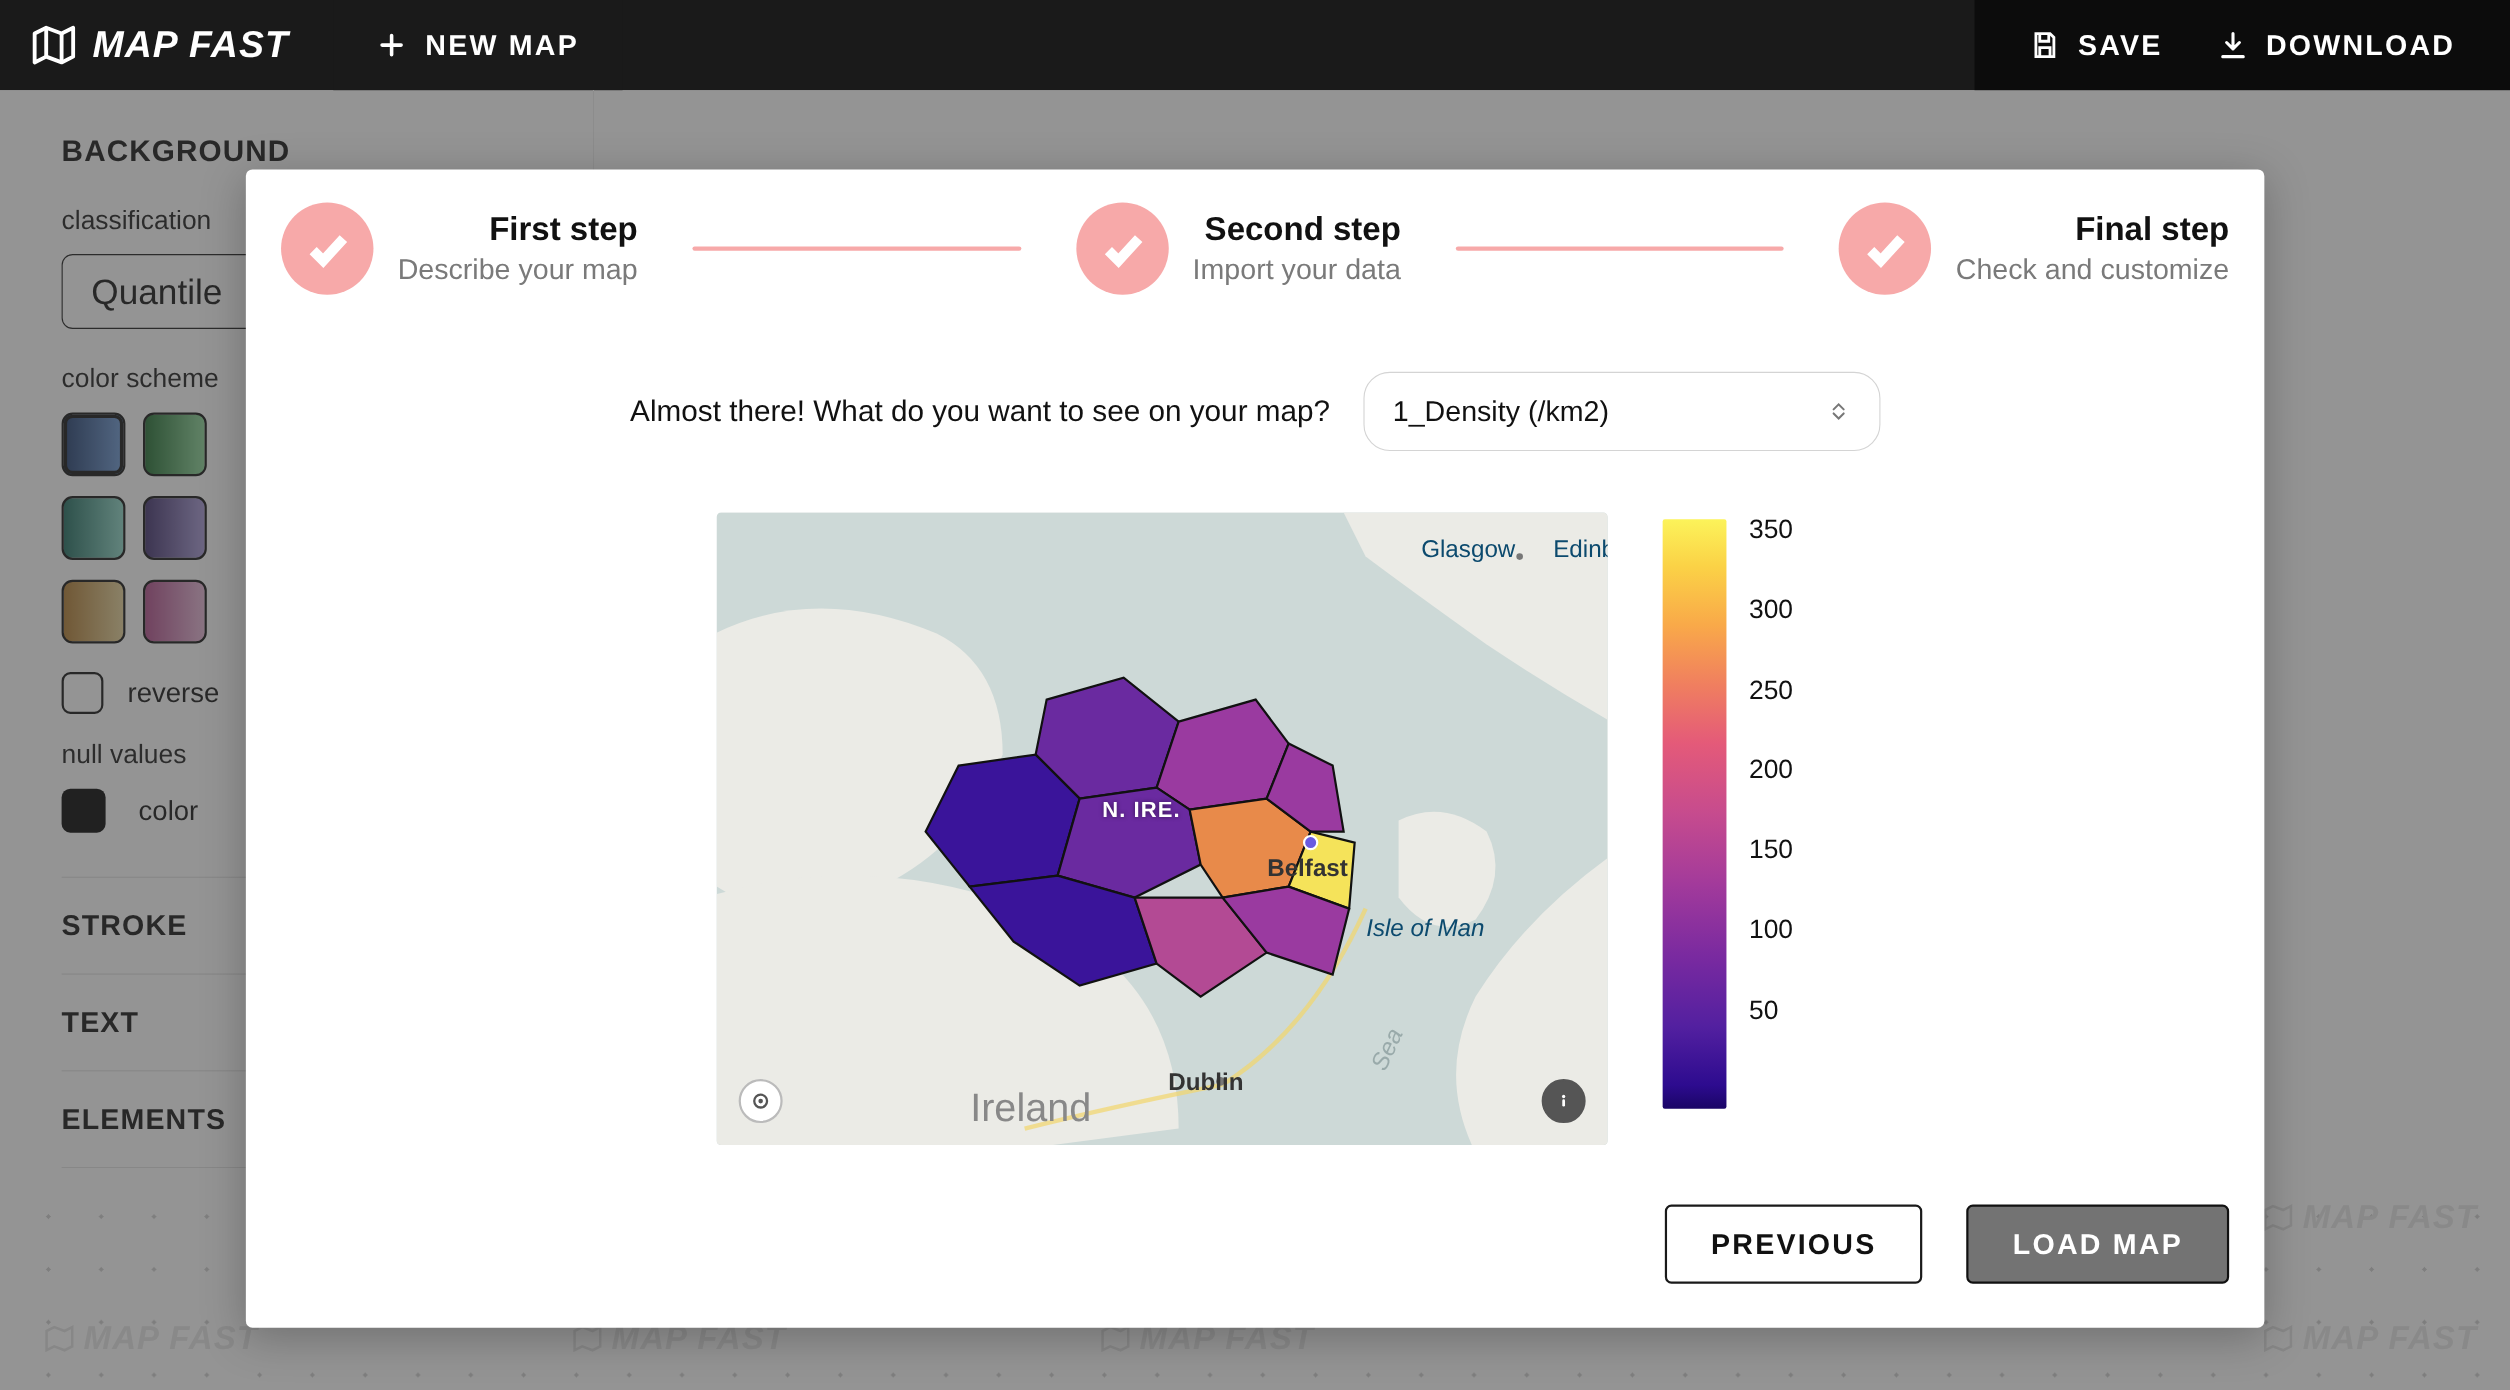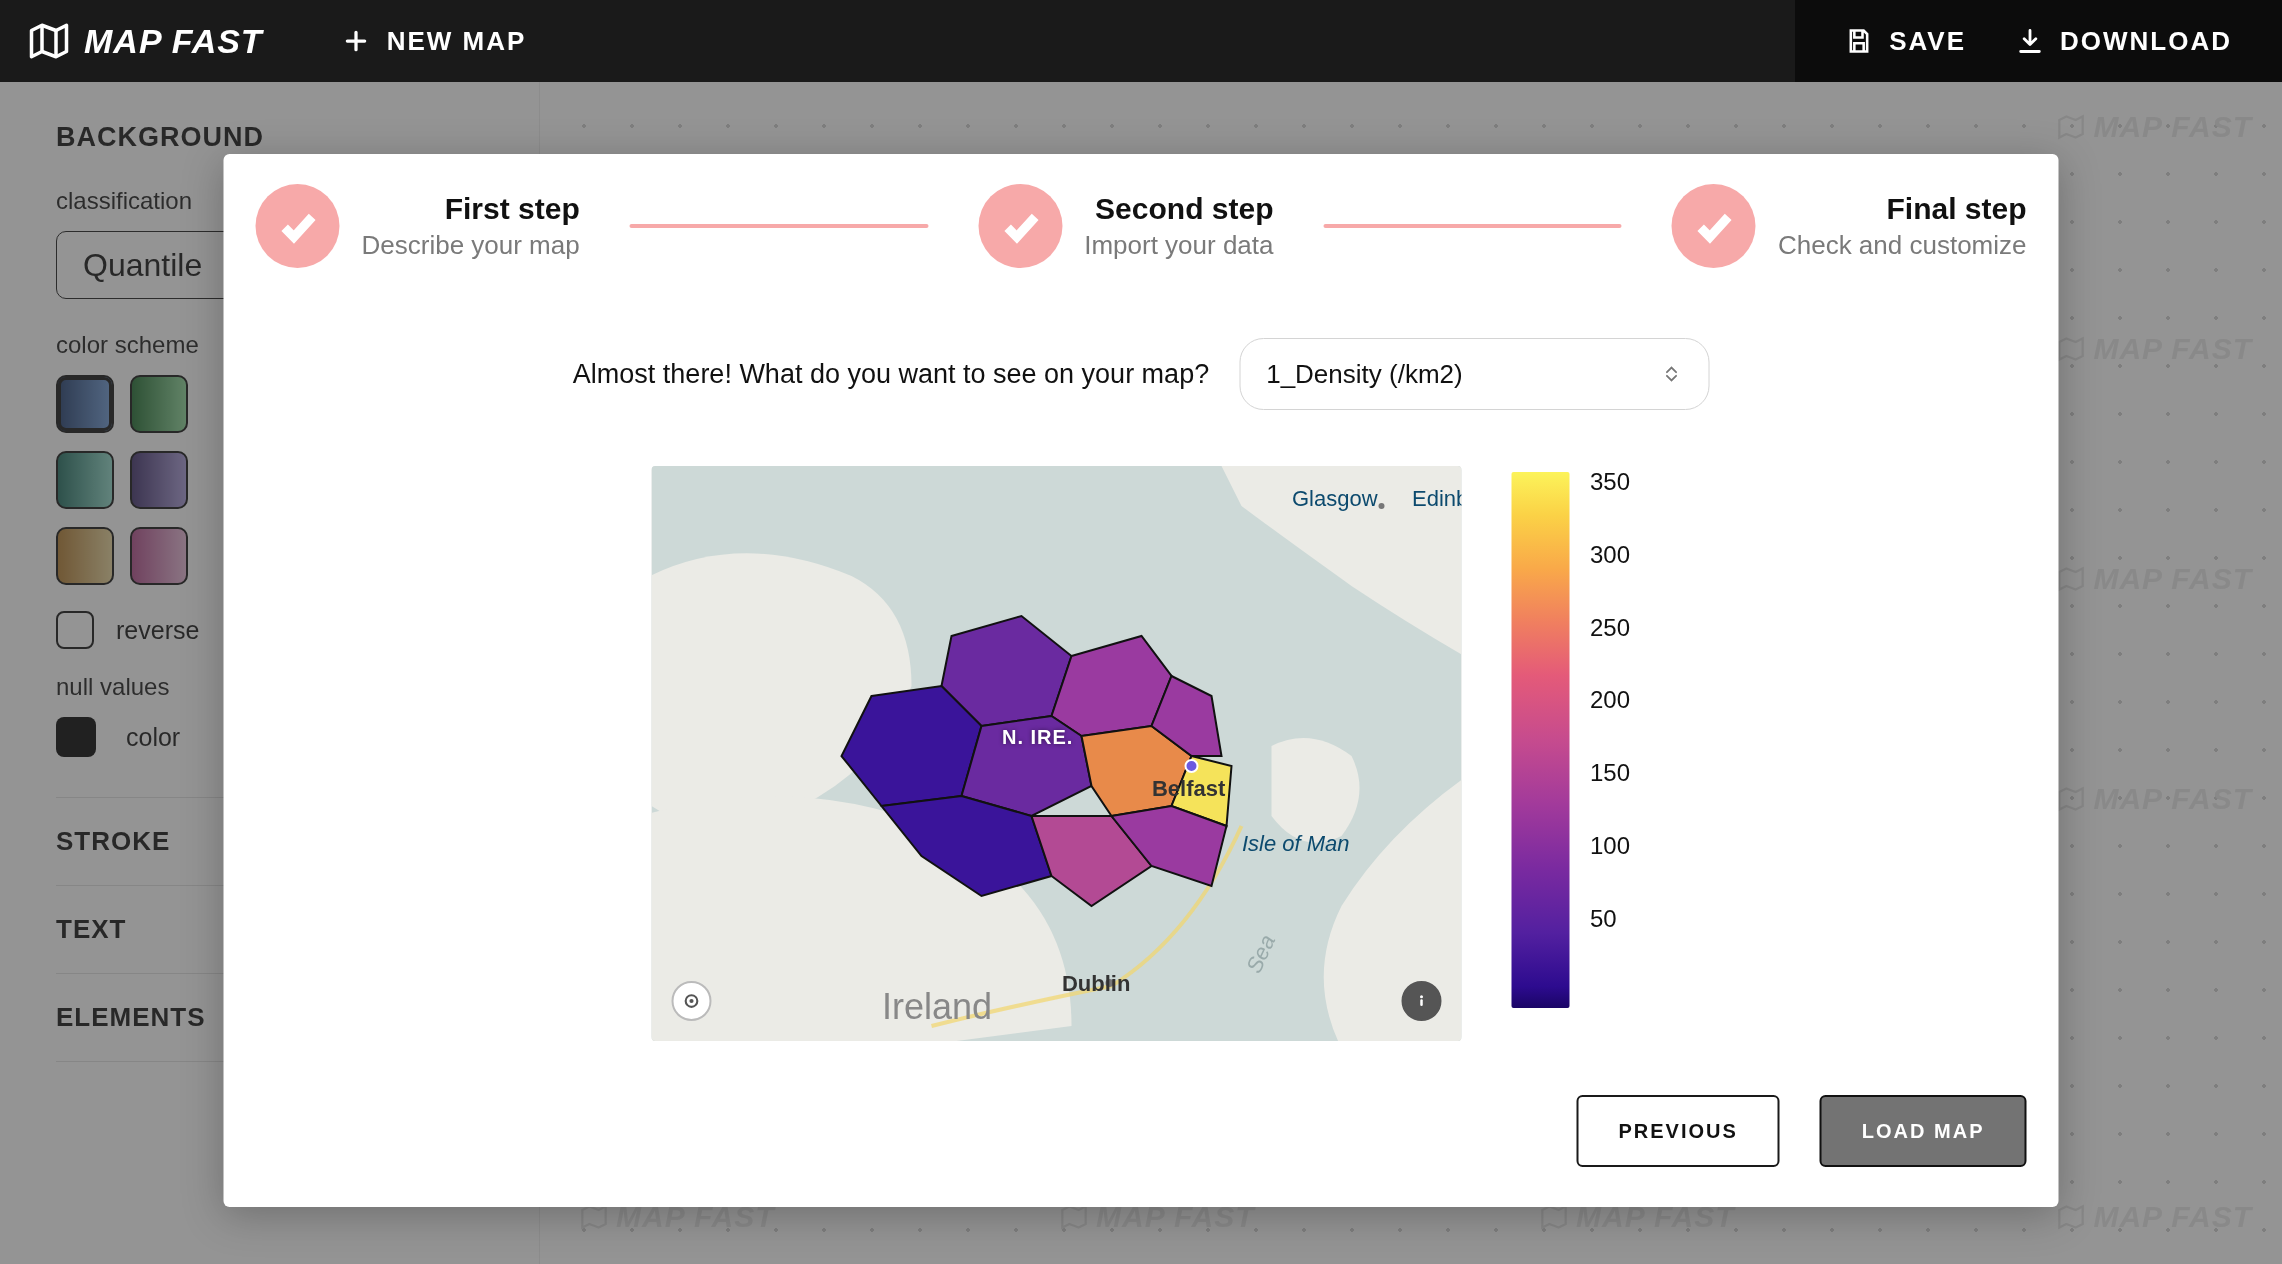--- a/index.html
+++ b/index.html
@@ -18,21 +18,21 @@
     padding-left:28px; padding-right:40px;
     font-weight:800; font-style:italic; font-size:34px; letter-spacing:1px;
   }
   .brand svg { width:42px; height:42px; }
   .newmap-wrap { display:flex; align-items:center; gap:18px; padding:14px 40px; height:100%; background:#1a1a1a; }
   .newmap-label { font-weight:800; font-size:26px; letter-spacing:2px; }
   .topbar-right { margin-left:auto; display:flex; align-items:center; gap:50px; padding-right:50px; background:#0c0c0c; height:100%; padding-left:50px;}
   .top-action { display:flex; align-items:center; gap:16px; font-weight:800; font-size:26px; letter-spacing:2px; }
 
   
-  .workspace { position:relative; display:flex; height: calc(100% - 82px); }
+  .workspace { position:relative; display:flex; height: calc(100% - 82px); flex-direction: column; }
   .leftpanel {
     width: 540px; padding: 40px 48px 0 56px;
     border-right:1px solid #eee;
     overflow:hidden;
   }
   .lp-title { font-weight:800; font-size:27px; letter-spacing:1px; margin-bottom:34px; }
   .lp-label { font-size:24px; color:#1a1a1a; margin-bottom:16px; }
   .select-box {
     border:1px solid #1a1a1a; border-radius:10px; height:68px;
     display:flex; align-items:center; padding:0 26px; font-size:32px; margin-bottom:32px;
@@ -104,21 +104,21 @@
     background: linear-gradient(to bottom,
       #fcf35a 0%, #fbd246 8%, #f9a949 18%, #f07f5f 28%, #e45a79 38%,
       #c64b8e 50%, #a23a9b 62%, #7a2aa0 74%, #5320a0 86%, #2d0b8f 96%, #1a0566 100%);
     margin-top:6px;
   }
   .legend-ticks { display:flex; flex-direction:column; justify-content:space-between; padding:4px 0 110px; }
   .legend-ticks span{ font-size:24px; color:#111; line-height:1; }
 
   
   .mfooter { display:flex; justify-content:flex-end; gap:40px; margin-top:54px; }
-  .btn { height:72px; padding:0 40px; border-radius:6px; font-weight:800; font-size:20px; letter-spacing:2px; display:flex; align-items:center; }
+  .btn { height:72px; padding:0 40px; border-radius:6px; font-weight:800; font-size:26px; letter-spacing:2px; display:flex; align-items:center; }
   .btn.secondary { background:#fff; border:2px solid #1a1a1a; color:#111; }
   .btn.primary { background:#737373; color:#fff; border:2px solid #111; }
 
   
   .maplabel{position:absolute; color:#0c4a6e; font-size:22px; font-weight:500;}
   .maplabel.cap{color:#333; font-weight:600;}
   .ni-label{position:absolute; color:#fff; font-weight:800; font-size:20px; letter-spacing:1px; text-shadow:0 0 4px rgba(0,0,0,.5);}
   .map-ctrl{position:absolute; width:40px;height:40px;border-radius:50%;background:#fff;border:2px solid #bbb; display:flex;align-items:center;justify-content:center;}
   .map-ctrl.dark{background:#555;border-color:#555;color:#fff;}
 </style>

